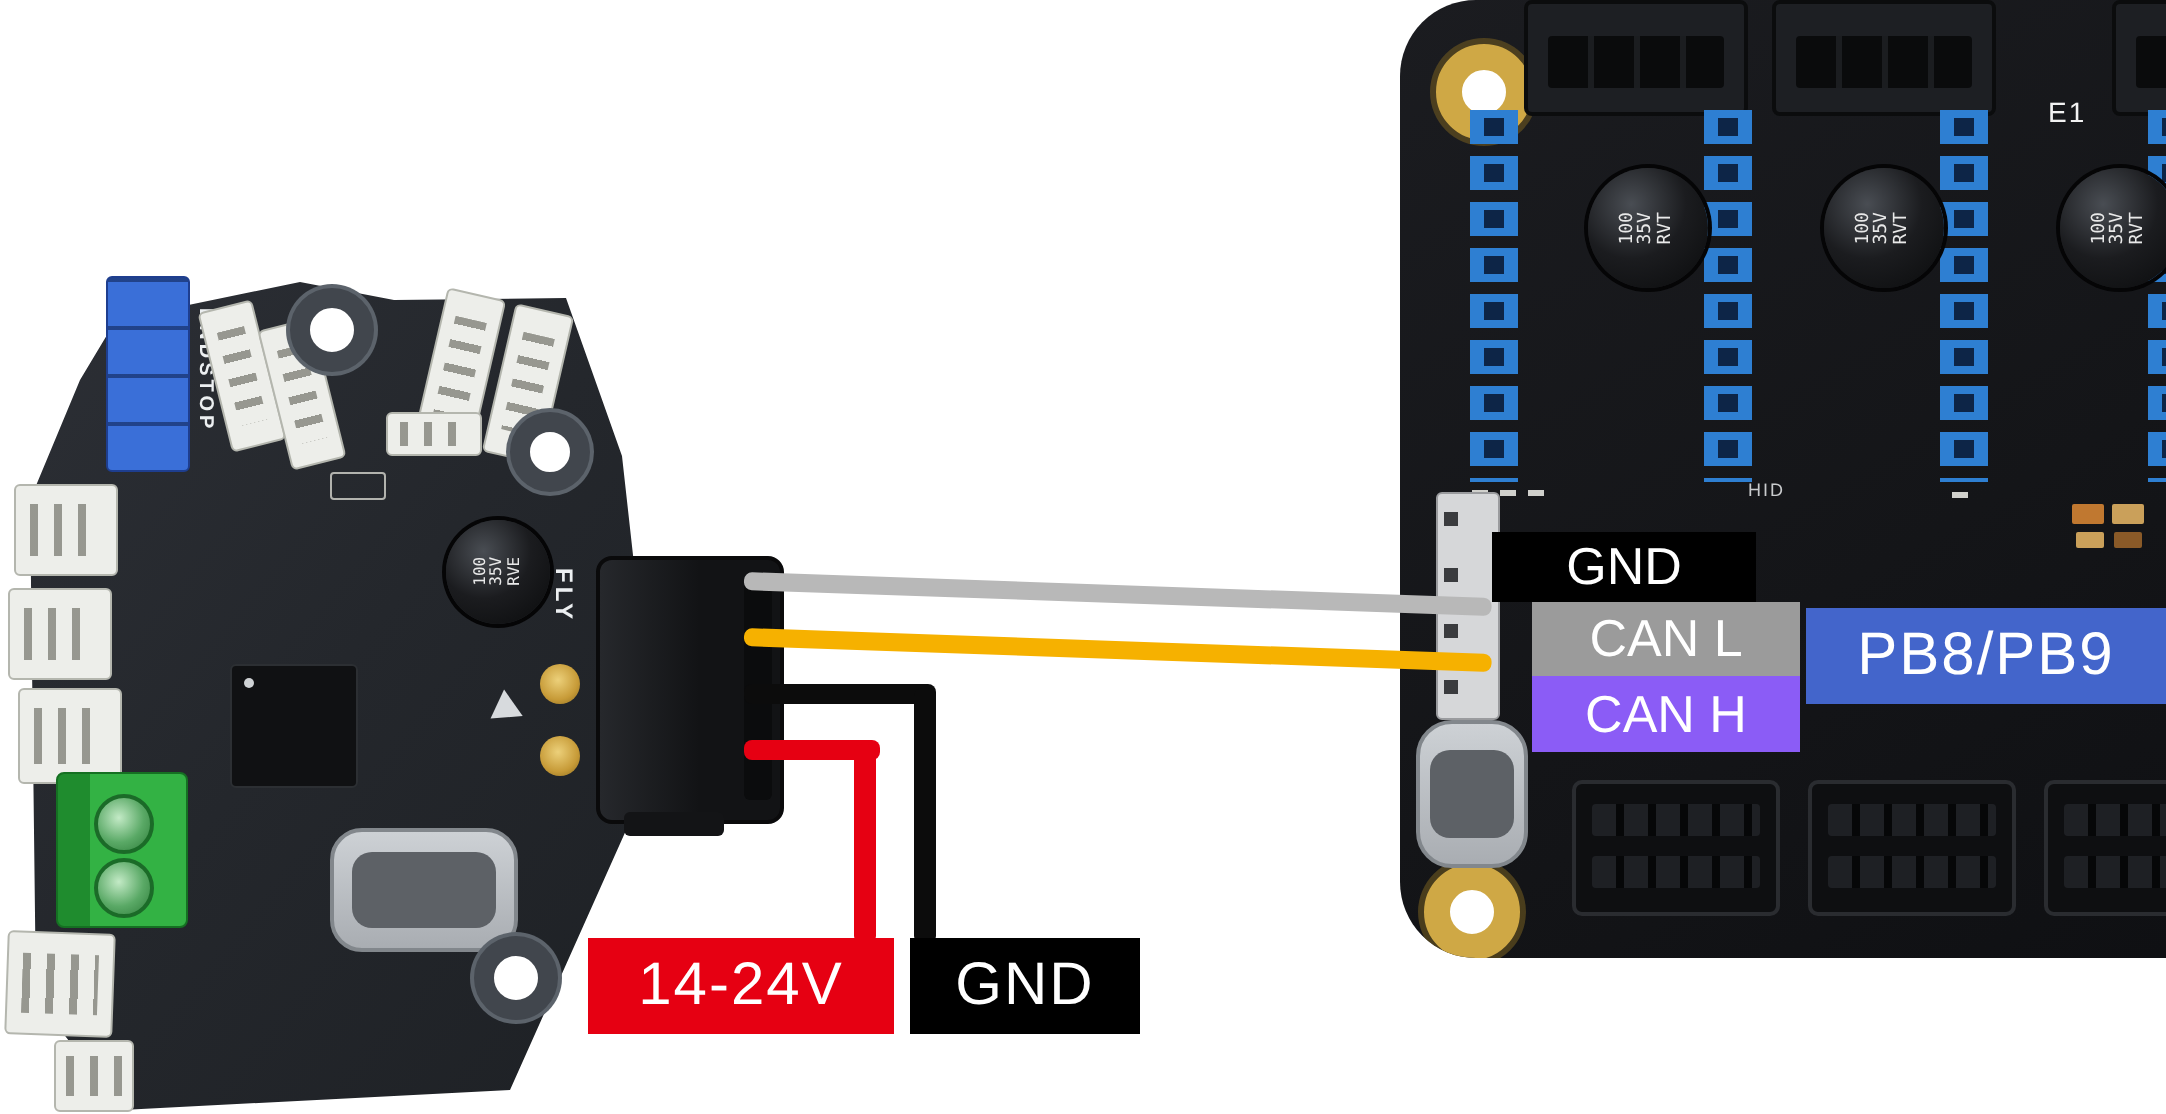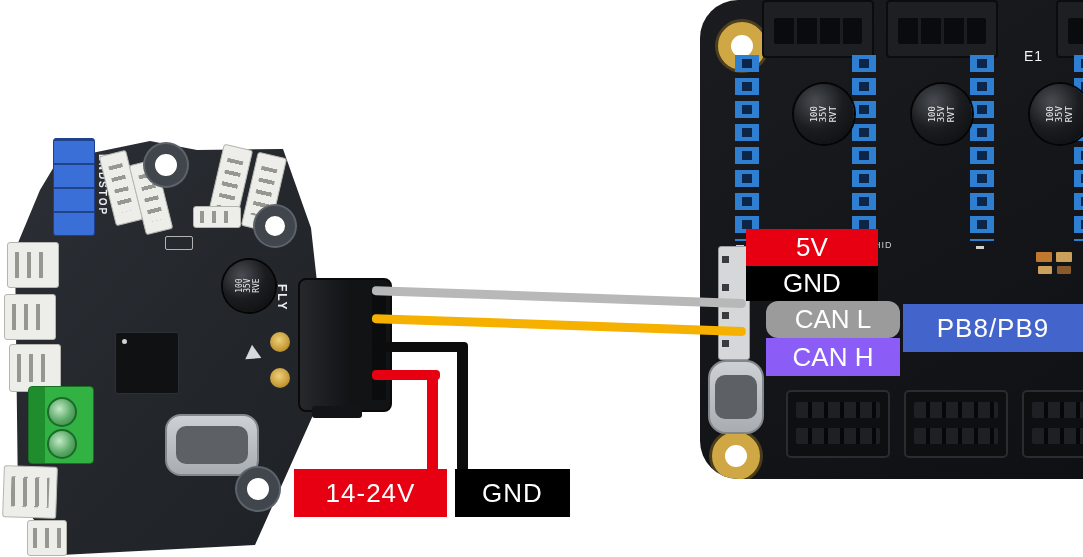--- a/index.html
+++ b/index.html
@@ -57,21 +57,21 @@
   .white-conn{position:absolute;left:18px;top:246px;width:30px;height:112px;background:#d6d7d9;border:1px solid #9a9b9e;border-radius:3px;}
   .white-conn .pin-dots{position:absolute;left:3px;top:9px;width:7px;height:96px;
     background:repeating-linear-gradient(180deg,#3a3b3e 0 7px,rgba(0,0,0,0) 7px 28px);}
   .silk-dash{position:absolute;background:#d0d0cc;}
   .silk-text{position:absolute;color:#c9cbcd;font-size:9px;letter-spacing:1px;}
 
   
   .wire{position:absolute;border-radius:4px;}
   .tag{position:absolute;display:flex;align-items:center;justify-content:center;color:#ffffff;}
   .t26{font-size:26px;}
-  .t30{font-size:26px;letter-spacing:1px;}
+  .t30{font-size:30px;letter-spacing:1px;}
 </style>
 </head>
 <body>
 
 <div class="canvas">
 
   <div class="board-left">
     <div class="pcb-shape"></div>
 
     <div class="blue-conn"></div>
@@ -217,22 +217,21 @@
       </div>
   </div>
 
   <div class="wire" style="left: 372px; top: 286px; width: 374px; height: 9px; transform: rotate(2deg); transform-origin: left center; background: rgb(184, 184, 184);"></div>
   <div class="wire" style="left: 372px; top: 314px; width: 374px; height: 9px; transform: rotate(2deg); transform-origin: left center; background: rgb(246, 177, 0);"></div>
   <div class="wire" style="left: 372px; top: 342px; width: 96px; height: 10px; background: rgb(12, 12, 12);"></div>
   <div class="wire" style="left: 457px; top: 344px; width: 11px; height: 128px; background: rgb(12, 12, 12);"></div>
   <div class="wire" style="left: 372px; top: 370px; width: 68px; height: 10px; background: rgb(230, 0, 18);"></div>
   <div class="wire" style="left: 427px; top: 372px; width: 11px; height: 100px; background: rgb(230, 0, 18);"></div>
 
-  <div class="tag t26" style="left: 746px; top: 229px; width: 132px; height: 37px; background: rgb(230, 0, 18);">5V</div>
   <div class="tag t26" style="left: 746px; top: 266px; width: 132px; height: 35px; background: rgb(0, 0, 0);">GND</div>
-  <div class="tag t26" style="left: 766px; top: 301px; width: 134px; height: 37px; background: rgb(155, 155, 155); border-radius: 12px;">CAN L</div>
+  <div class="tag t26" style="left: 766px; top: 301px; width: 134px; height: 37px; background: rgb(155, 155, 155);">CAN L</div>
   <div class="tag t26" style="left: 766px; top: 338px; width: 134px; height: 38px; background: #8b5cf6;">CAN H</div>
   <div class="tag t30" style="left: 903px; top: 304px; width: 180px; height: 48px; background: rgb(67, 101, 203);">PB8/PB9</div>
 
   <div class="tag t30" style="left: 294px; top: 469px; width: 153px; height: 48px; background: rgb(230, 0, 18);">14-24V</div>
   <div class="tag t30" style="left: 455px; top: 469px; width: 115px; height: 48px; background: rgb(0, 0, 0);">GND</div>
 
 </div>
 
 </body></html>

